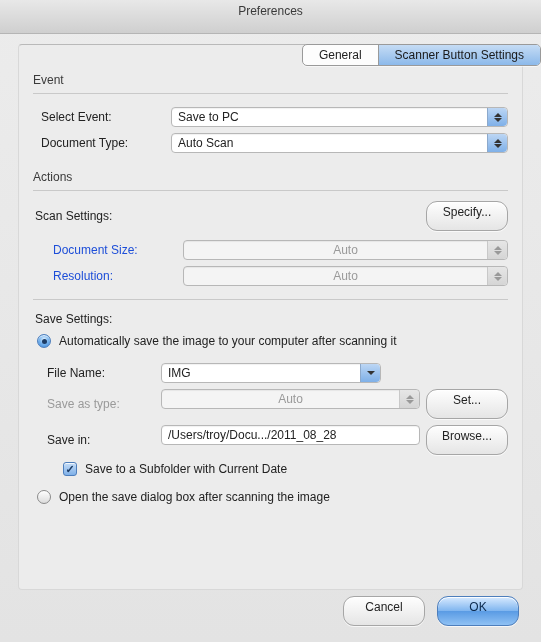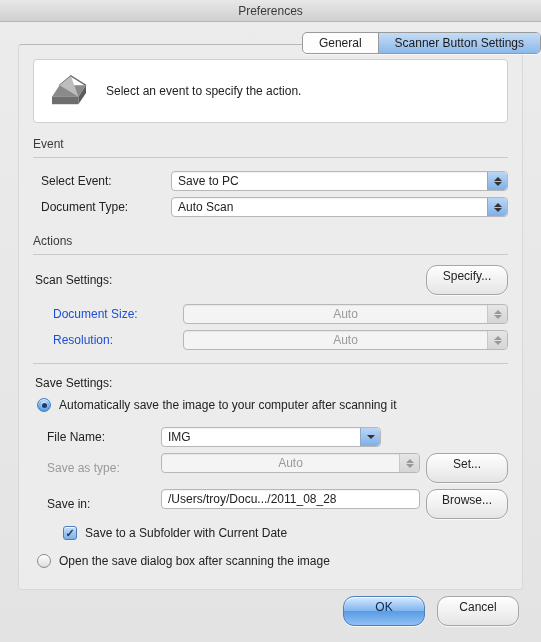--- a/index.html
+++ b/index.html
@@ -8,21 +8,21 @@
     width: 541px;
     height: 642px;
     font-family: "Lucida Grande", "Helvetica Neue", Arial, sans-serif;
     font-size: 12px;
     color: #222;
     background: linear-gradient(#ececec, #e3e3e3);
     position: relative;
     overflow: hidden;
   }
   .titlebar {
-    height: 22px;
+    height: 34px;
     background: linear-gradient(#e8e8e8, #cfcfcf);
     border-bottom: 1px solid #b5b5b5;
     text-align: center;
     font-size: 12px;
     line-height: 22px;
     color: #3a3a3a;
   }
   .tabs {
     text-align: right;
     margin-top: 10px;
@@ -227,30 +227,20 @@
 
 <div class="tabs">
   <div class="tabseg">
     <div class="tab">General</div>
     <div class="tab active">Scanner Button Settings</div>
   </div>
 </div>
 
 <div class="pane">
 
-  <div class="hero">
-    <svg class="glyph" viewBox="0 0 40 36">
-      <path d="M2 24 L30 24 L38 12 L10 12 Z" fill="#8a8a8a"></path>
-      <path d="M2 24 L30 24 L30 32 L2 32 Z" fill="#6e6e6e"></path>
-      <path d="M30 24 L38 12 L38 20 L30 32 Z" fill="#5c5c5c"></path>
-      <path d="M10 12 L22 2 L38 12" fill="none" stroke="#6e6e6e" stroke-width="1.5"></path>
-      <path d="M22 2 L10 12 L30 24 Z" fill="#bdbdbd"></path>
-    </svg>
-    <span>Select an event to specify the action.</span>
-  </div>
 
   <div class="group">
     <div class="group-label">Event</div>
     <div class="rule"></div>
 
     <div class="row">
       <div class="lbl">Select Event:</div>
       <div class="combo">
         <span>Save to PC</span>
         <span class="arrows">
@@ -360,15 +350,15 @@
     <div class="radio-row" style="margin-top:6px;">
       <span class="aqua-radio"></span>
       <span>Open the save dialog box after scanning the image</span>
     </div>
 
   </div>
 
 </div>
 
 <div class="footer">
+  <div class="push">Cancel</div>
   <div class="push default">OK</div>
-  <div class="push">Cancel</div>
 </div>
 
 </body></html>

